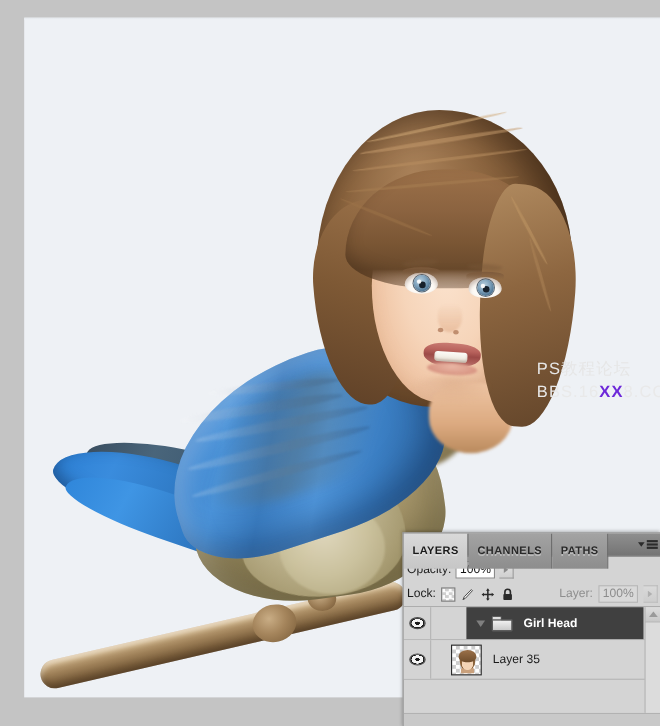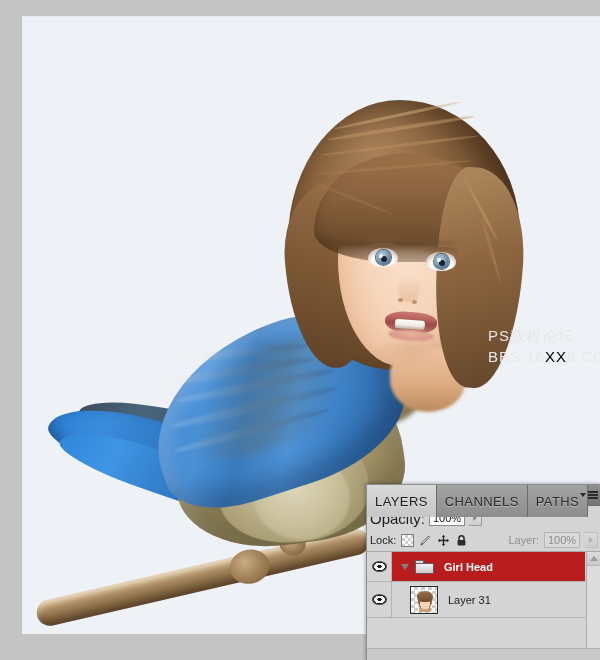--- a/index.html
+++ b/index.html
@@ -399,21 +399,21 @@
     line-height: 20px;
     white-space: nowrap;
   }
   #wm2 {
     font-size: 15px;
     color: #e9e9e9;
     letter-spacing: 1px;
     line-height: 22px;
     white-space: nowrap;
   }
-  #wm2 .hl { color: #000000; font-weight: normal; text-align: right; }
+  #wm2 .hl { color: #6d28d9; font-weight: bold; text-align: right; }
 
   
   #layers-panel {
     position: absolute;
     left: 366px;
     top: 484px;
     width: 234px;
     height: 176px;
     background: #d4d4d4;
     border-left: 1px solid #8d8d8d;
@@ -430,22 +430,22 @@
     align-items: stretch;
     height: 20px;
     background: linear-gradient(to bottom, #8f8f8f 0%, #7d7d7d 50%, #747474 100%);
     border-bottom: 1px solid #6d6d6d;
     position: relative;
   }
   .ps-tab {
     display: flex;
     align-items: center;
     padding: 16px 8px;
-    font-size: 13px;
-    font-weight: normal;
+    font-size: 10px;
+    font-weight: bold;
     letter-spacing: .4px;
     color: #2a2a2a;
     background: linear-gradient(to bottom, #a3a3a3, #8d8d8d);
     border-right: 1px solid #6c6c6c;
     text-shadow: 0 1px 0 rgba(255,255,255,.35);
   }
   .ps-tab.active {
     background: linear-gradient(to bottom, #d9d9d9, #c6c6c6);
     color: #1a1a1a;
   }
@@ -504,21 +504,21 @@
   }
   #blend-select .dd-caret {
     position: absolute;
     right: 5px; top: 6px;
     width: 0; height: 0;
     border-left: 4px solid transparent;
     border-right: 4px solid transparent;
     border-top: 5px solid #222;
   }
   #opacity-label {
-    font-size: 15px;
+    font-size: 11px;
     color: #1d1d1d;
     white-space: nowrap;
   }
   .num-field {
     width: 36px;
     height: 16px;
     background: #ffffff;
     border: 1px solid #8a8a8a;
     font-size: 11px;
     color: #111;
@@ -602,21 +602,21 @@
   .layer-row.tall { height: 36px; }
   .layer-row.selected .layer-name { color: #ffffff; font-weight: bold; }
   .layer-row .row-body {
     flex: 1;
     display: flex;
     align-items: center;
     height: 100%;
     padding-left: 6px;
     box-sizing: border-box;
   }
-  .layer-row.selected .row-body { background: #b91c1c; }
+  .layer-row.selected .row-body { background: #404040; margin-left: 32px; }
   .eye-cell {
     width: 24px;
     height: 100%;
     display: flex;
     align-items: center;
     justify-content: center;
     border-right: 1px solid #b4b4b4;
     background: #d4d4d4;
     flex: 0 0 24px;
   }
@@ -906,21 +906,21 @@
       <div class="layer-row tall">
         <div class="eye-cell">
           <span class="eye-icon"></span>
         </div>
         <div class="row-body">
           <span class="thumb">
             <span class="mini-shoulder"></span>
             <span class="mini-head"></span>
             <span class="mini-hair"></span>
           </span>
-          <span class="layer-name">Layer 31</span>
+          <span class="layer-name">Layer 35</span>
         </div>
       </div>
 
 
       <div id="list-scroll">
         <div id="scroll-up">
           <span class="tri-up"></span>
         </div>
         <div id="scroll-track"></div>
       </div>

